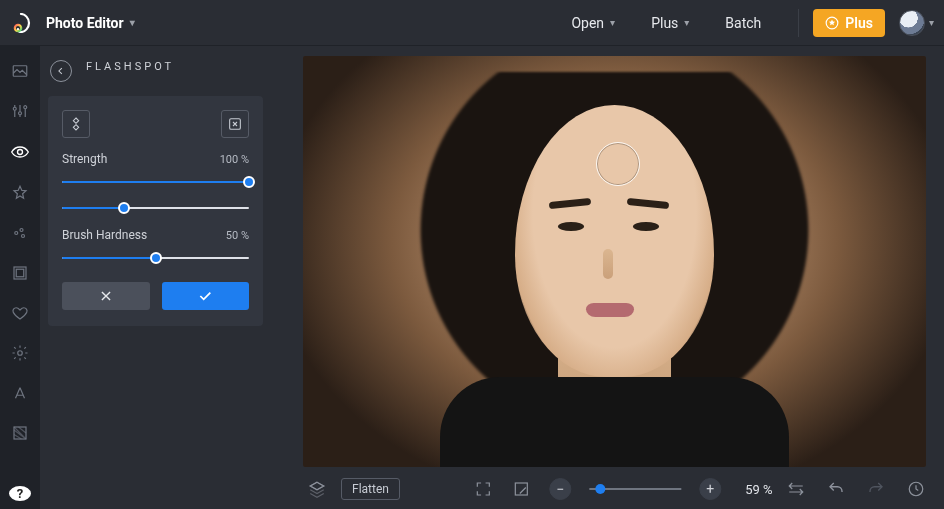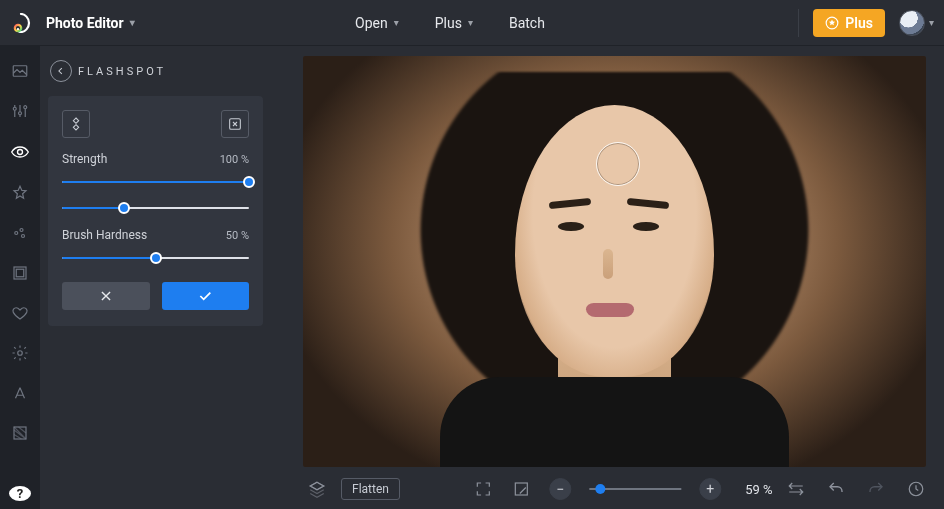--- a/index.html
+++ b/index.html
@@ -4,21 +4,21 @@
 <style>
   * { box-sizing: border-box; margin: 0; padding: 0; font-family: -apple-system, BlinkMacSystemFont, "Segoe UI", Roboto, sans-serif; }
   html, body { width: 944px; height: 509px; overflow: hidden; background: #2a2d34; color: #cfd2d8; }
   .app { display: flex; flex-direction: column; width: 100%; height: 100%; }
 
   
   .topbar { height: 46px; background: #2a2d34; display: flex; align-items: center; padding: 0 10px 0 6px; border-bottom: 1px solid #1f2228; }
   .logo { width: 30px; height: 30px; display:flex; align-items:center; justify-content:center; }
   .brand { margin-left: 10px; color: #fff; font-size: 14px; display:flex; align-items:center; gap:6px; cursor:pointer;font-weight:bold; }
   .brand .chev { font-size: 10px; color:#9ca0a8;}
-  .top-center { flex:1; display:flex; justify-content:center; gap: 28px; align-items:center; }
+  .top-center { flex:1; display:flex; justify-content:flex-end; gap: 28px; align-items:center; }
   .top-btn { background:transparent; border:none; color:#e6e8ec; font-size:14px; display:flex; align-items:center; gap:6px; cursor:pointer; padding:6px 4px;}
   .top-btn .chev { font-size:10px; color:#9ca0a8;}
   .top-right { display:flex; align-items:center; gap:14px;padding-left:33px;}
   .plus { background:#f5a623; color:#fff; font-size:14px; font-weight:600; padding:6px 12px; border-radius:4px; display:flex; align-items:center; gap:6px; cursor:pointer; border:none;}
   .avatar-wrap { display:flex; align-items:center; gap:4px; cursor:pointer;}
   .avatar { width:26px; height:26px; border-radius:50%; background: radial-gradient(circle at 35% 30%, #e9eef5 0 40%, #6d7b94 41% 70%, #3a4453 71% 100%); border:1px solid #4b515c;}
   .chev-sm { font-size:10px; color:#9ca0a8; }
 
   .vsep { width:1px; height:28px; background:#3b3f47; }
 
@@ -27,21 +27,21 @@
 
   
   .rail { width:40px; background:#1f2228; display:flex; flex-direction:column; align-items:center; padding-top:16px; gap:22px; }
   .rail .tool { width:22px; height:22px; display:flex; align-items:center; justify-content:center; color:#6f7580; cursor:pointer; }
   .rail .tool.active { color:#fff; }
   .rail-spacer { flex:1; }
   .help { width:22px; height:22px; border-radius:50%; background:#fff; color:#222; font-size:13px; font-weight:700; display:flex; align-items:center; justify-content:center; margin-bottom:14px; cursor:pointer; }
 
   
   .panel { width:235px; background:#2a2d34; padding: 14px 12px 0 8px; }
-  .panel-head { display:flex; align-items:center; gap:6px; margin-bottom:14px; padding-left:2px; }
+  .panel-head { display:flex; align-items:flex-start; gap:14px; margin-bottom:14px; padding-left:2px; }
   .back-btn { width:22px; height:22px; border:1.5px solid #8c919b; border-radius:50%; display:flex; align-items:center; justify-content:center; cursor:pointer; color:#c7cbd3; }
   .panel-title { font-size:11px; letter-spacing:3px; color:#cfd2d8; }
 
   .card { background:#32363f; border-radius:4px; padding:14px 14px 16px; }
   .card-top { display:flex; justify-content:space-between; margin-bottom:14px; }
   .iconbox { width:28px; height:28px; border:1px solid #565b66; border-radius:3px; display:flex; align-items:center; justify-content:center; color:#c7cbd3; cursor:pointer; }
 
   .control { margin-bottom:14px; }
   .control-row { display:flex; justify-content:space-between; align-items:baseline; font-size:12px; margin-bottom:10px; }
   .control-row .val { font-size:11px; color:#b6bbc4; }

